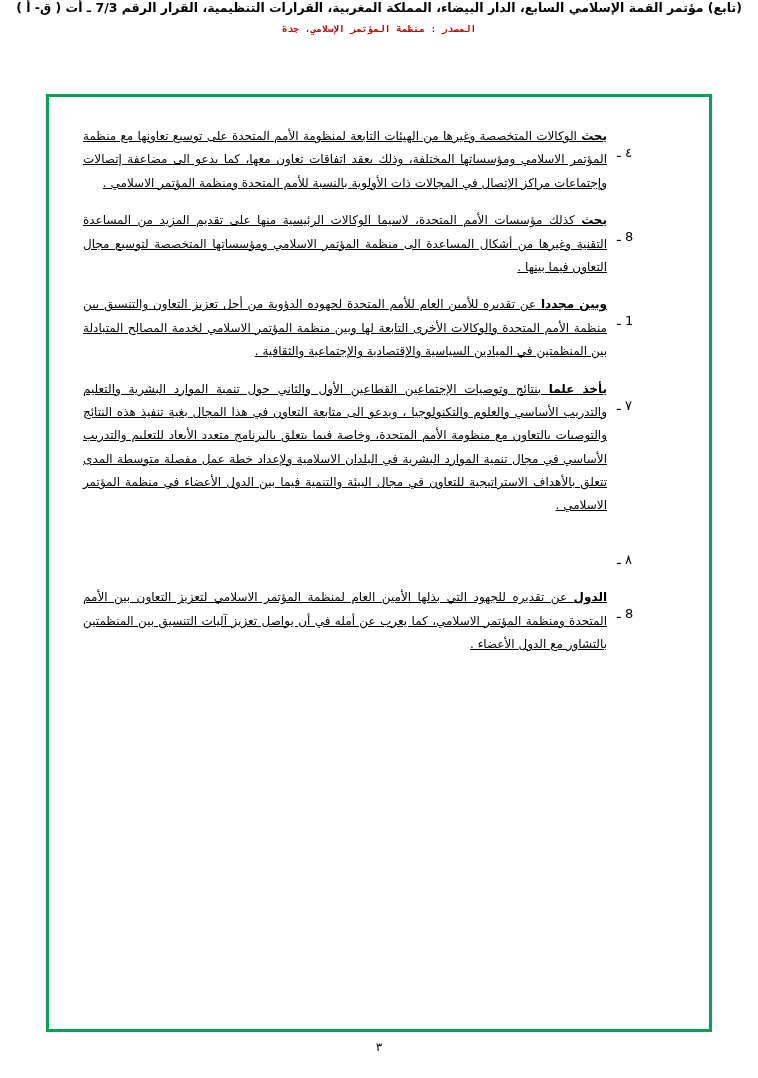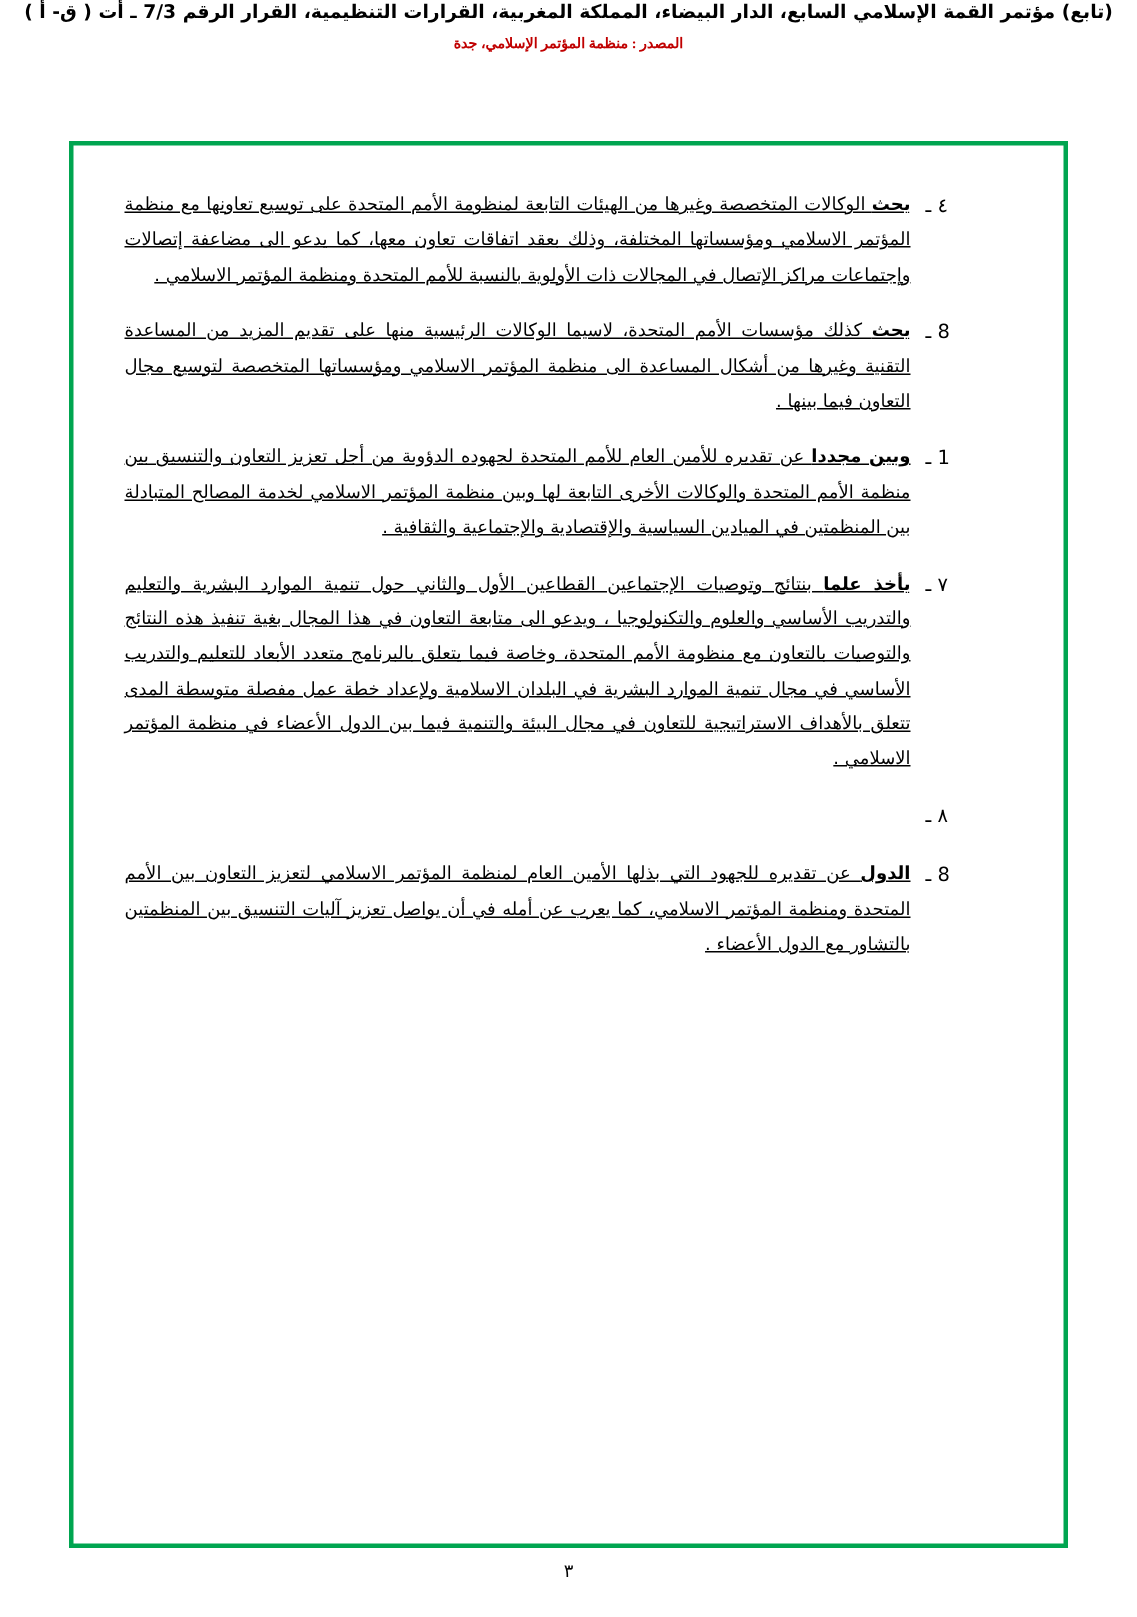--- a/index.html
+++ b/index.html
@@ -30,21 +30,21 @@
   .header-line {
     font-family: "DejaVu Sans", sans-serif;
     font-size: 12.5px;
     font-weight: bold;
     color: #000000;
     letter-spacing: 0px;
     direction: rtl;
   }
 
   .header-source {
-    font-family: Liberation Serif, serif;
+    font-family: Liberation Mono, monospace;
     font-size: 9.5px;
     font-weight: bold;
     color: #c00000;
     margin-top: 8px;
     direction: rtl;
     text-align: center;
   }
 
   .frame {
     position: absolute;
@@ -72,20 +72,21 @@
 
   .clause-num {
     flex: 0 0 auto;
     width: 54px;
     text-align: left;
     padding-left: 10px;
     font-size: 13px;
     line-height: 1.95;
     white-space: nowrap;
     font-family: "DejaVu Sans", sans-serif;
+    margin-top: 15px;
   }
 
   .clause-body {
     flex: 1 1 auto;
     font-size: 12px;
     line-height: 1.95;
     text-align: justify;
     text-align-last: right;
     direction: rtl;
     font-family: "DejaVu Sans", sans-serif;

